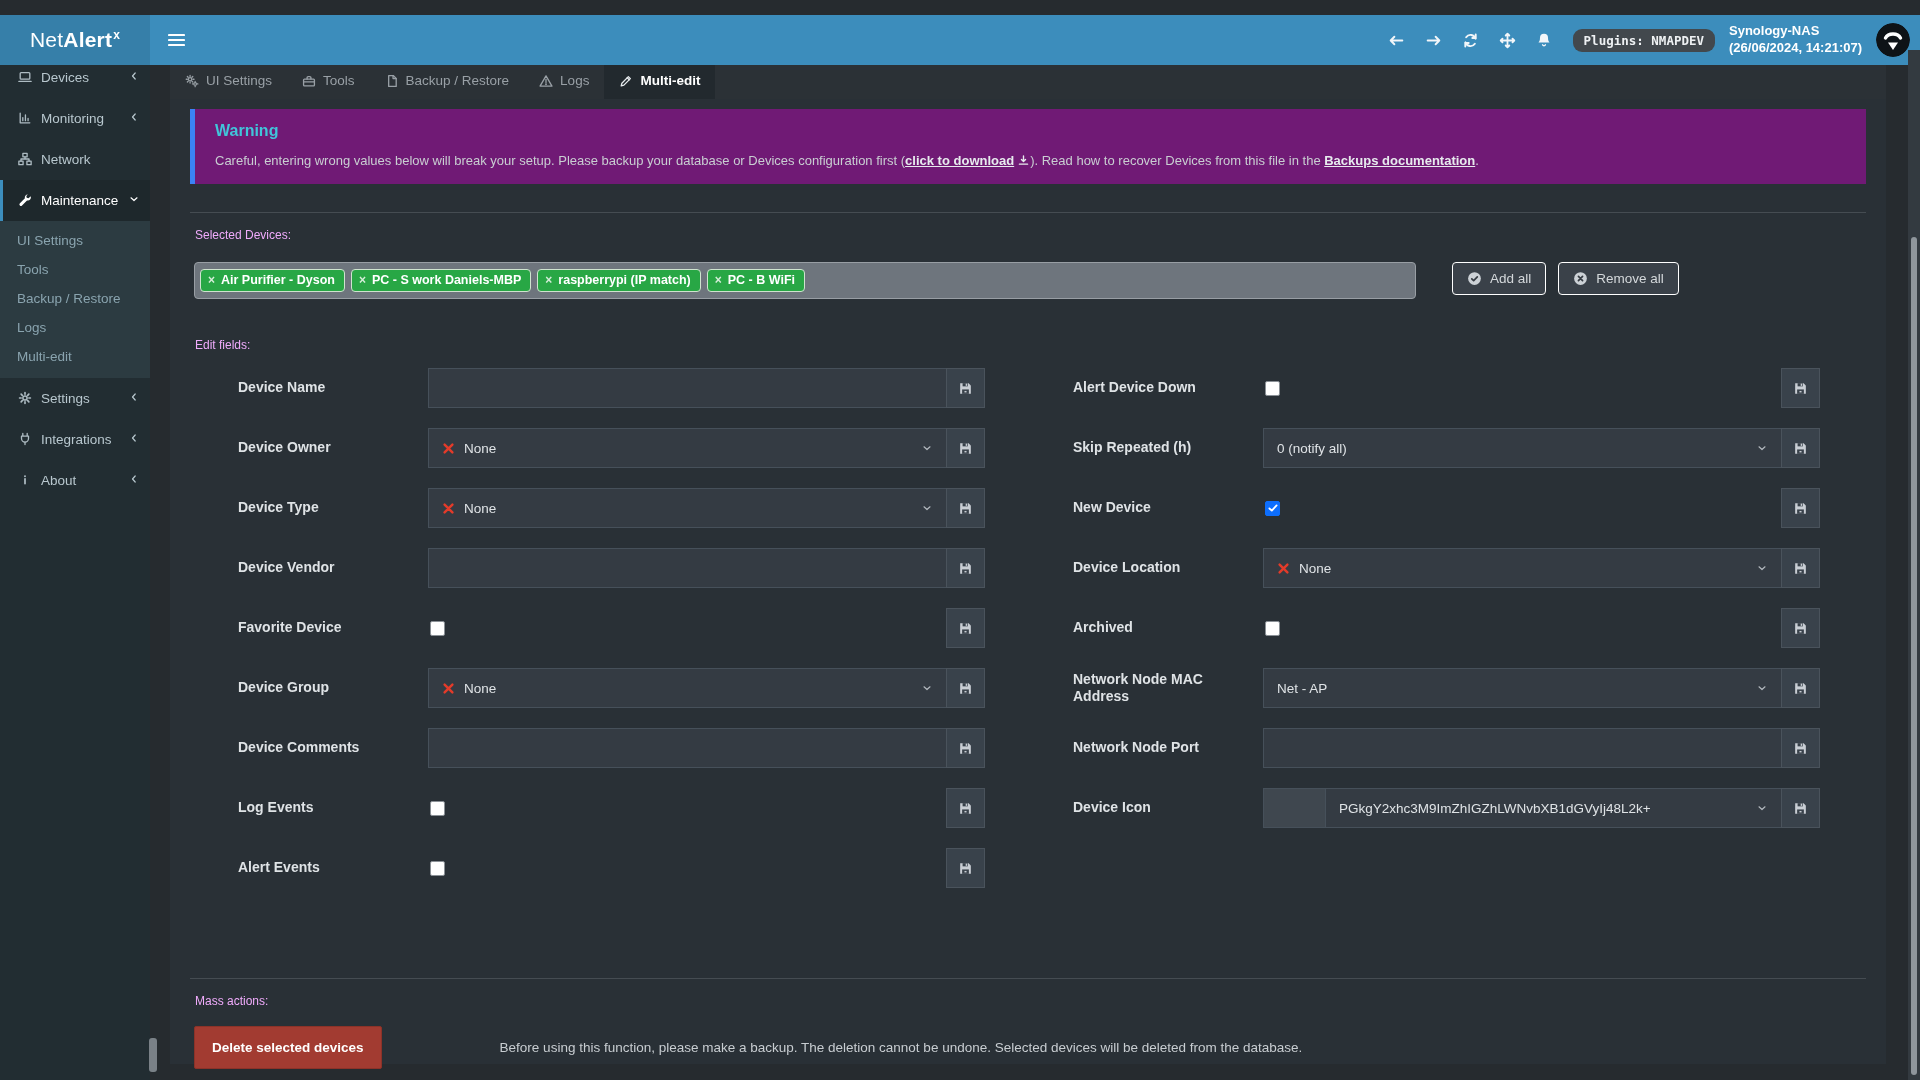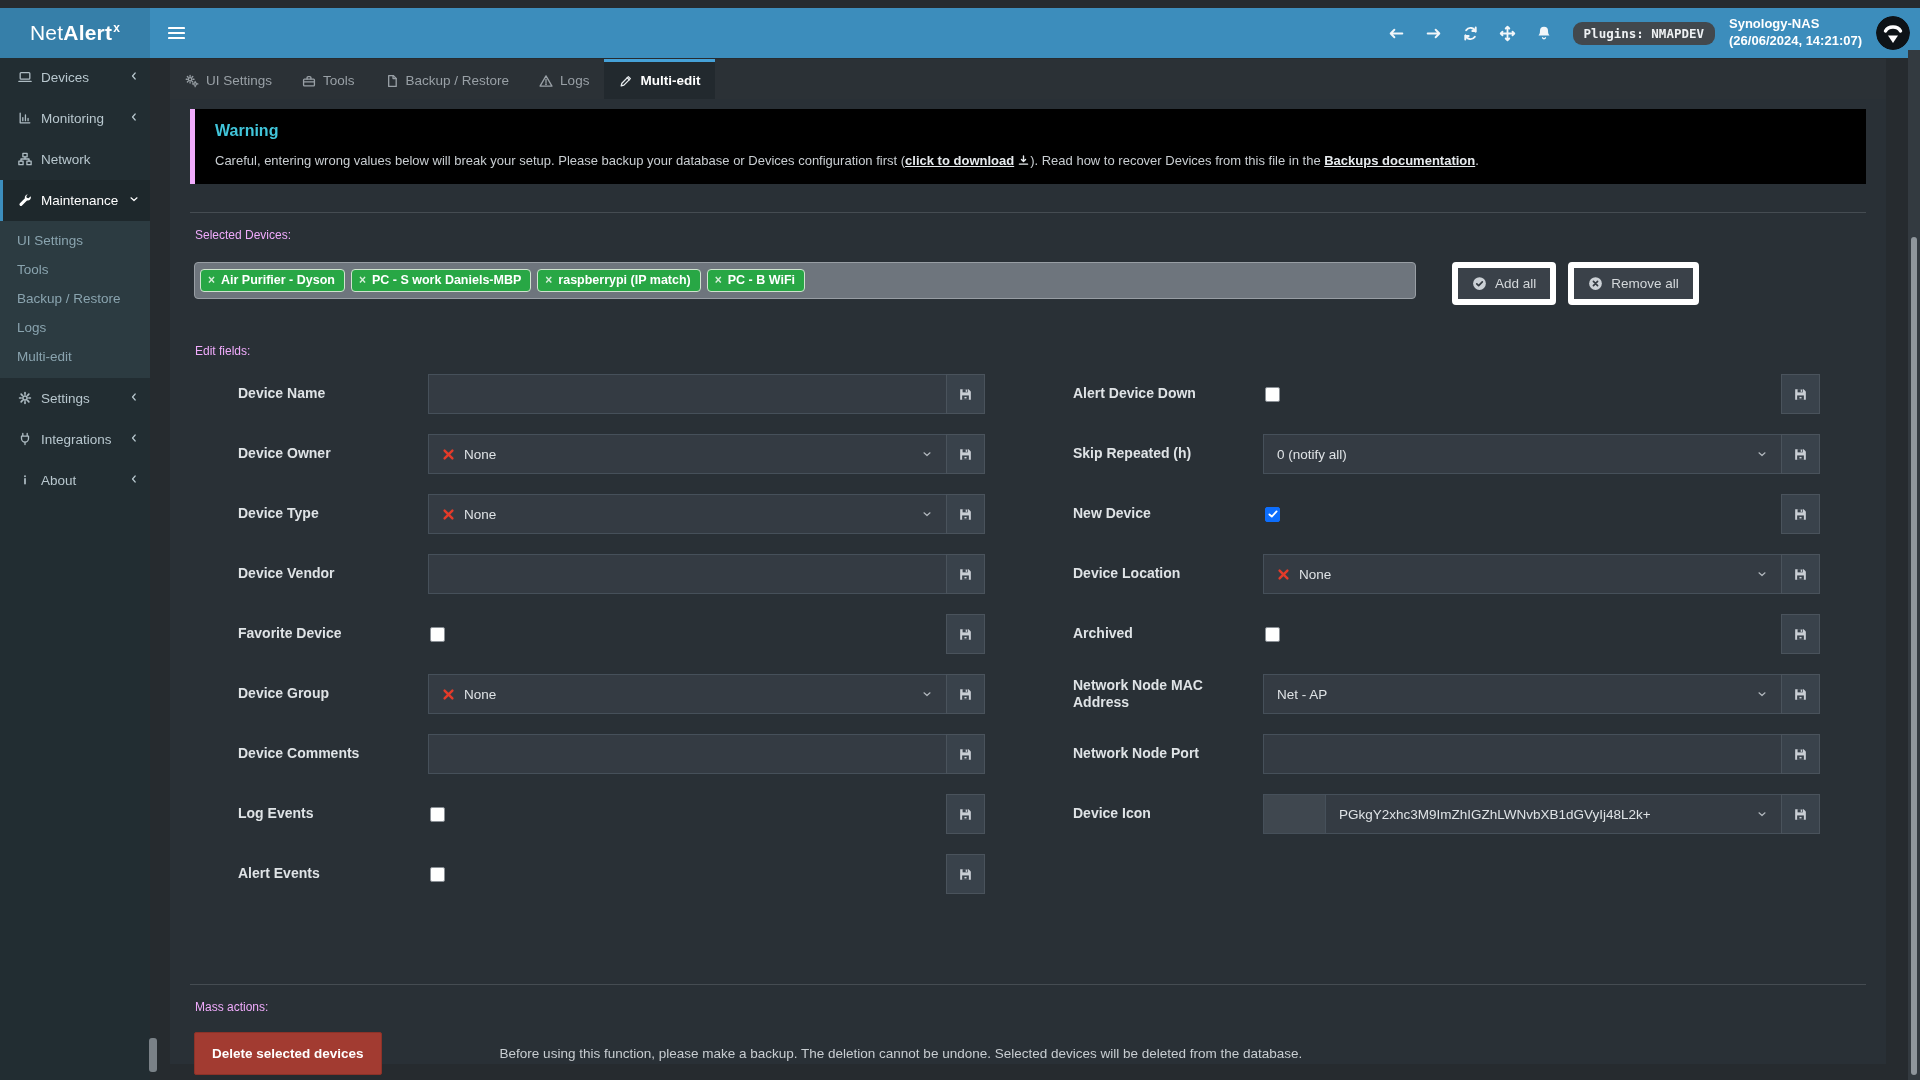--- a/index.html
+++ b/index.html
@@ -1,21 +1,21 @@
 <!DOCTYPE html>
 <html><head>
 <meta charset="utf-8">
 <style>
   * { margin:0; padding:0; box-sizing:border-box; }
   html,body { width:1920px; height:1080px; overflow:hidden;
     font-family:"Liberation Sans","DejaVu Sans",sans-serif;
     background:#262b2f; color:#c9ced2; font-size:14px; }
 
   
-  .navbar { position:fixed; top:8px; left:0; right:0; height:50px; background:#3c8dbc;
+  .navbar { position:fixed; top:15px; left:0; right:0; height:50px; background:#3c8dbc;
     display:flex; align-items:stretch; z-index:50; }
   .logo { width:150px; background:#367fa9; color:#fff; display:flex; align-items:center;
     justify-content:center; font-size:21px; letter-spacing:.2px; }
   .logo b { font-weight:700; }
   .logo sup { font-size:12px; font-weight:700; margin-left:1px; }
   .nav-main { flex:1; display:flex; align-items:center; }
   .hamburger { padding:0 18px; height:50px; display:flex; align-items:center; cursor:pointer; color:#fff; }
   .nav-right { margin-left:auto; display:flex; align-items:center; padding-right:10px; }
   #nav-icons { display:flex; align-items:center; }
   .nav-icon-btn { width:37px; height:50px; display:flex; align-items:center; justify-content:center; color:#f2f6f9; cursor:pointer; }
@@ -40,37 +40,37 @@
   .content { position:absolute; top:50px; left:150px; right:0; bottom:0; background:#262b2f; }
   .tab-strip { display:flex; margin:9px 34px 0 20px; background:#2b3136; align-items:stretch; }
   .tab { display:flex; align-items:center; gap:7px; padding:11px 15px; color:#99a0a6;
     font-size:13.5px; cursor:pointer; border-top:3px solid transparent; }
   .tab .icn { color:#99a0a6; }
   .tab.active { background:#22292e; color:#fff; border-top-color:#45a1d8; font-weight:700; }
   .tab.active .icn { color:#e8ecef; }
 
   .tab-panel { margin:0 34px 0 20px; background:#293036; padding:10px 20px 0; height:965px; }
 
-  .warning-box { background:#000000; border-left:5px solid #f0abfc; padding:13px 20px 16px; }
+  .warning-box { background:#701a75; border-left:5px solid #3b82f6; padding:13px 20px 16px; }
   .warning-title { color:#41c5da; font-weight:700; font-size:16px; margin-bottom:13px; }
   .warning-text { font-size:13px; color:#c9ced2; }
   .warning-text a { color:#e7ebee; font-weight:700; text-decoration:underline; cursor:pointer; white-space:nowrap; }
   .warning-text .icn { display:inline-block; vertical-align:-2px; margin-left:3px; color:#e7ebee; }
 
   .box { border-top:1px solid #454c52; margin-top:28px; }
   .box-head { font-size:12px; color:#f0abfc; padding:15px 0 0 5px; }
 
   
   .sel-body { padding:20px 0 24px 4px; display:flex; align-items:flex-start; }
   .tags-box { width:1222px; min-height:37px; background:#6e757d; border:1px solid #989ea4;
     border-radius:4px; padding:4px 5px; display:flex; align-items:center; gap:6px; margin-right:36px; }
   .tag { display:flex; align-items:center; gap:6px; background:#28a745; border:1px solid #cfe3cf;
     border-radius:4px; padding:3px 9px 4px 7px; color:#fff; font-size:12.5px; font-weight:700; white-space:nowrap; }
   .tag .x { font-size:12px; color:#d6eeda; cursor:pointer; font-weight:700; }
-  .gray-btn { display:flex; align-items:center; gap:8px; background:#3a4149; border:6px solid #ffffff;
+  .gray-btn { display:flex; align-items:center; gap:8px; background:#3a4149; border:1px solid #ffffff;
     border-radius:4px; padding:8px 14px; color:#d4d8db; font-size:13.5px; cursor:pointer; margin-right:12px; white-space:nowrap; }
 
   
   .fgrid { margin:16px 46px 0 48px; padding-bottom:42px;
     display:grid; grid-template-columns:1fr 1fr; column-gap:88px; }
   .field-row { display:flex; align-items:center; height:40px; margin-bottom:20px; }
   .field-label { flex:0 0 190px; padding-right:14px; font-weight:700; font-size:14px;
     color:#dfe3e6; line-height:1.25; }
   .field-control { flex:1; display:flex; align-items:stretch; height:40px; }
   .txt { flex:1; background:#343b43; border:1px solid #46505a; border-right:none;

